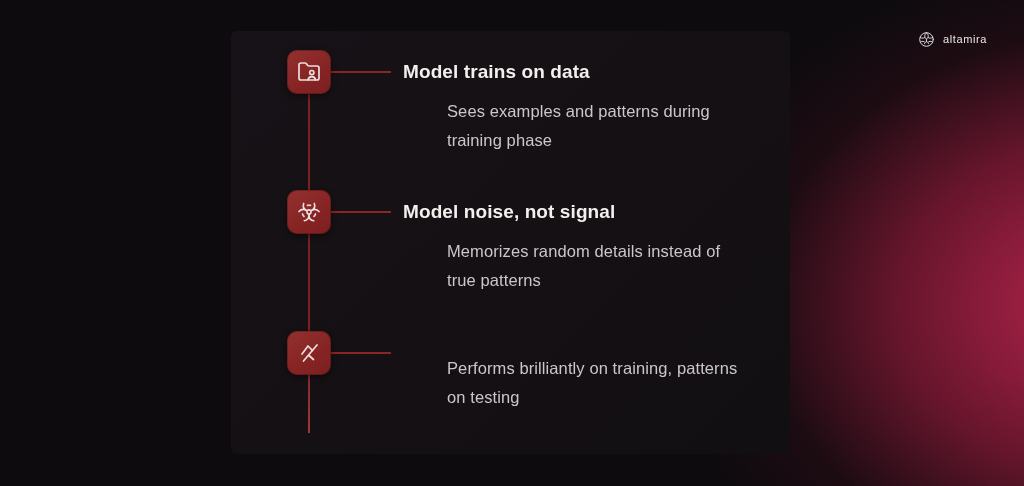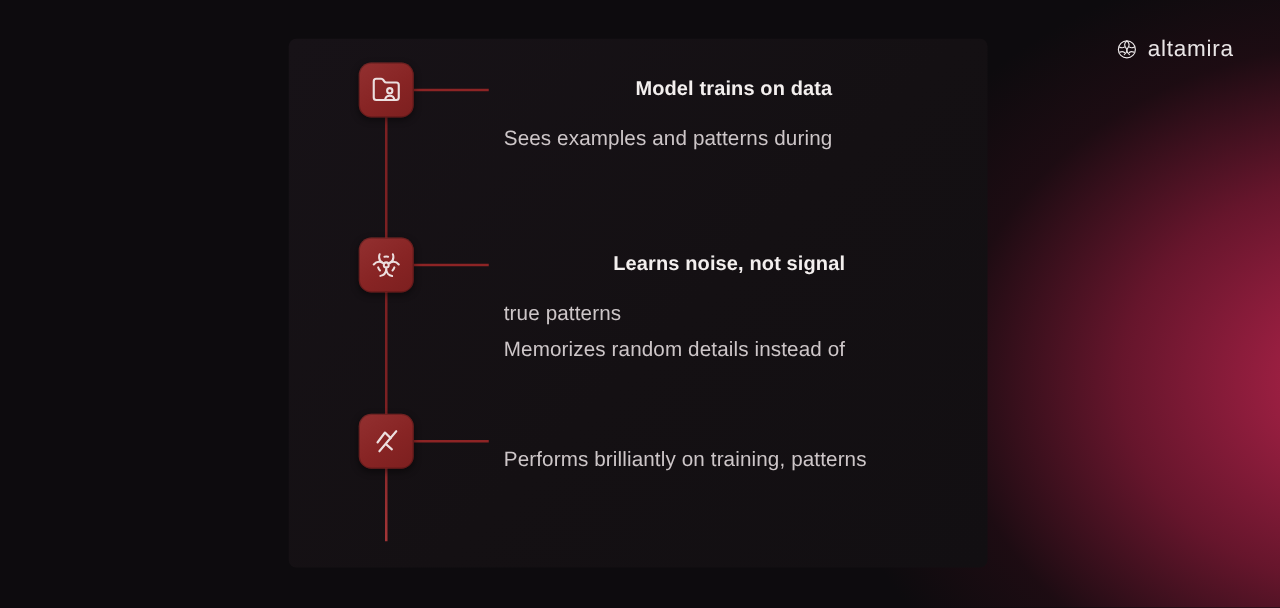--- a/index.html
+++ b/index.html
@@ -58,48 +58,47 @@
   .icon-box.b2 { top: 190px; }
   .icon-box.b3 { top: 331px; }
   .icon-box svg { width: 24px; height: 24px; display: block; }
 
   
   .step-text { position: absolute; left: 403px; }
   .step-text.t1 { top: 60px; }
   .step-text.t2 { top: 200px; }
   .step-text.t3 { top: 341px; }
   .step-title {
-    font-size: 16px;
+    font-size: 19px;
     font-weight: 700;
     line-height: 24px;
     color: #f3efee;
     letter-spacing: 0.1px;
     white-space: nowrap;
-    text-align: right;
   }
   .step-desc {
     margin-top: 13px;
     font-size: 16.5px;
     font-weight: 400;
     line-height: 29px;
     color: #cdc6c8;
     letter-spacing: 0.1px;
   }
-  .step-desc div { white-space: nowrap; }
+  .step-desc div { white-space: nowrap; margin-left: 44px; }
 
   
   .brand {
     position: absolute;
     top: 30px; right: 37px;
     display: flex; align-items: center; gap: 7px;
     color: #e9e5e6;
   }
   .brand svg { width: 19px; height: 19px; display: block; }
   .brand-name {
-    font-size: 18px;
+    font-size: 11px;
     font-weight: 500;
     letter-spacing: 0.6px;
     line-height: 19px;
   }
 </style>
 </head>
 <body>
 
 <div class="stage">
 
@@ -144,34 +143,36 @@
         <path d="M5 13 11 5l4.5 4.5"></path>
         <path d="M12 14.5l4.5 4"></path>
       </svg>
     </span>
   </div>
 
   <div class="step-text t1">
     <div class="step-title">Model trains on data</div>
     <div class="step-desc">
       <div>Sees examples and patterns during</div>
+      <div>training phase</div>
     </div>
   </div>
 
   <div class="step-text t2">
-    <div class="step-title">Learns noise, not signal</div>
+    <div class="step-title">Model noise, not signal</div>
     <div class="step-desc">
+      <div>Memorizes random details instead of</div>
       <div>true patterns</div>
-      <div>Memorizes random details instead of</div>
     </div>
   </div>
 
   <div class="step-text t3">
     <div class="step-desc">
       <div>Performs brilliantly on training, patterns</div>
+      <div>on testing</div>
     </div>
   </div>
 
   <div class="brand">
     <span>
       <svg viewBox="0 0 24 24" fill="none" stroke="currentColor" stroke-width="1.2" stroke-linecap="round" stroke-linejoin="round">
         <circle cx="12" cy="12" r="8.6"></circle>
         <path d="M12 3.6c-2.8 2-2.8 4.8-1 6.8s1.2 4.9-1.6 6.9"></path>
         <path d="M12 3.6c2.8 2 2.8 4.8 1 6.8s-1.2 4.9 1.6 6.9"></path>
         <path d="M4.4 9.6c2 1 3.8 1 5.2.1"></path>

